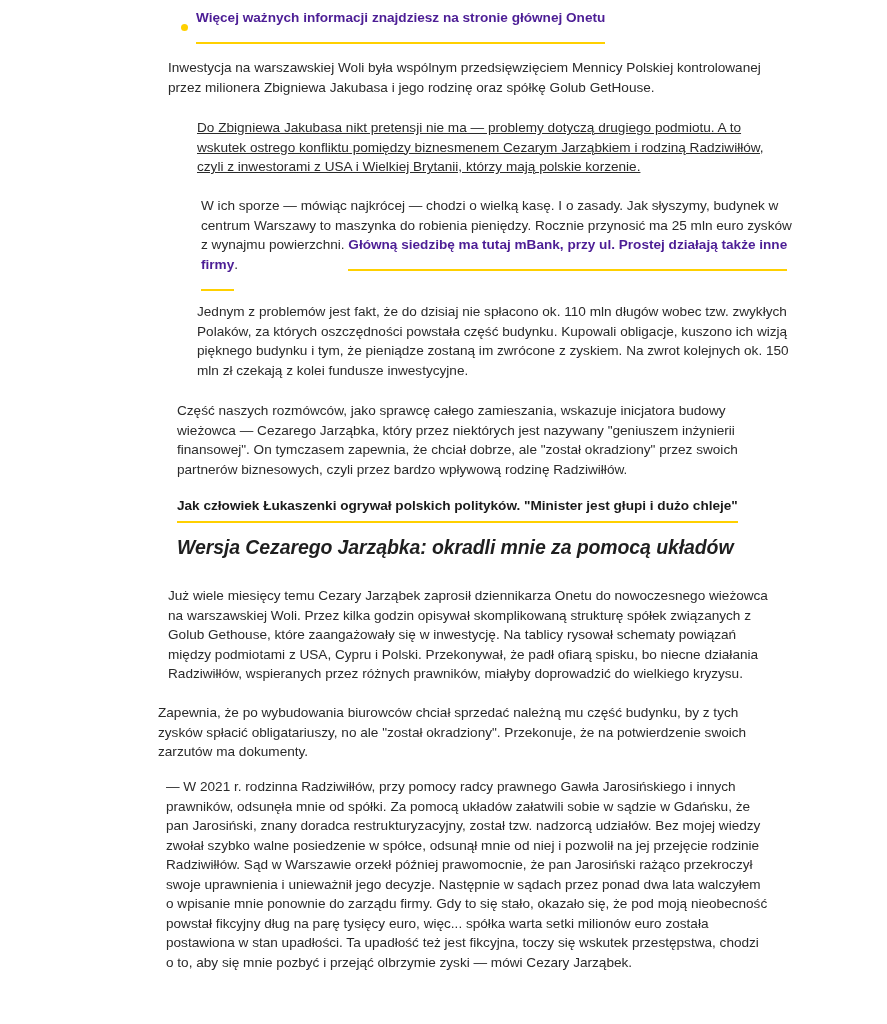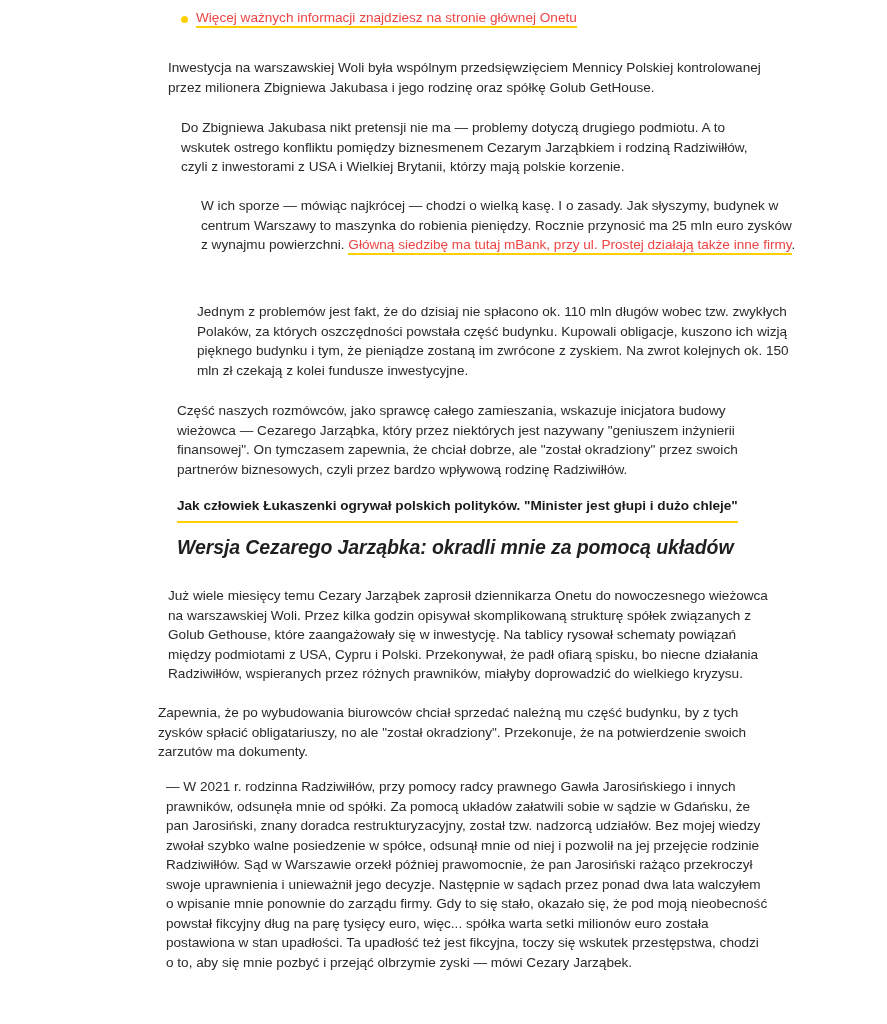--- a/index.html
+++ b/index.html
@@ -1,41 +1,41 @@
 <!DOCTYPE html>
 <html><head>
 <meta charset="utf-8">
 <style>
   html, body { margin: 0; padding: 0; background: #ffffff; }
   body { width: 887px; height: 1024px; position: relative; overflow: hidden;
          font-family: "Liberation Sans", "DejaVu Sans", sans-serif; color: #1a1a1a; }
   .article { position: absolute; left: 0; top: 0; width: 887px; }
   .p { position: absolute; font-size: 13.6px; line-height: 19.5px; color: #2a2a2a; margin: 0; }
-  .bold-link { font-weight: normal; color: #ef4444; text-decoration: none;
-               border-bottom: 2px solid #ffd000; padding-bottom: 1px; }
+  .bold-link { font-weight: bold; color: #4c1d95; text-decoration: none;
+               border-bottom: 2px solid #ffd000; padding-bottom: 17px; }
   .bullet-row { position: absolute; left: 181px; top: 10px; display: flex; align-items: center; }
   .bullet { width: 7px; height: 7px; border-radius: 50%; background: #ffd000; margin-right: 8px; display: inline-block; }
   .related-link { position: absolute; left: 177px; top: 498px; font-size: 13.6px; font-weight: bold;
                   color: #1a1a1a; border-bottom: 2px solid #ffd000; padding-bottom: 8px; }
   h2.section-heading { position: absolute; left: 177px; top: 536px; margin: 0;
                   font-size: 19.5px; font-weight: bold; color: #1f1f1f; letter-spacing: -0.1px; font-style: italic; }
 </style>
 </head>
 <body>
 
 <div class="article">
 
   <div class="bullet-row">
     <span class="bullet"></span>
     <a class="bold-link" style="font-size:13.6px;">Więcej ważnych informacji znajdziesz na stronie głównej Onetu</a>
   </div>
 
   <p class="p" style="left:168px; top:58px; width:595px;">Inwestycja na warszawskiej Woli była wspólnym przedsięwzięciem Mennicy Polskiej kontrolowanej przez milionera Zbigniewa Jakubasa i jego rodzinę oraz spółkę Golub GetHouse.</p>
 
-  <p class="p" style="left:181px; top:118px; width:595px;">Do Zbigniewa Jakubasa nikt pretensji nie ma — problemy dotyczą drugiego podmiotu. A to wskutek ostrego konfliktu pomiędzy biznesmenem Cezarym Jarząbkiem i rodziną Radziwiłłów, czyli z inwestorami z USA i Wielkiej Brytanii, którzy mają polskie korzenie.</p>
+  <p class="p" style="left:197px; top:118px; width:595px;text-decoration:underline;">Do Zbigniewa Jakubasa nikt pretensji nie ma — problemy dotyczą drugiego podmiotu. A to wskutek ostrego konfliktu pomiędzy biznesmenem Cezarym Jarząbkiem i rodziną Radziwiłłów, czyli z inwestorami z USA i Wielkiej Brytanii, którzy mają polskie korzenie.</p>
 
   <p class="p" style="left:181px; top:196px; width:595px;margin-left:20px;"><span>W ich sporze — mówiąc najkrócej — chodzi o wielką kasę. I o zasady. Jak słyszymy, budynek w centrum Warszawy to maszynka do robienia pieniędzy. Rocznie przynosić ma 25 mln euro zysków z wynajmu powierzchni. </span><a class="bold-link">Główną siedzibę ma tutaj mBank, przy ul. Prostej działają także inne firmy</a><span>.</span></p>
 
   <p class="p" style="left:177px; top:302px; width:600px;margin-left:20px;">Jednym z problemów jest fakt, że do dzisiaj nie spłacono ok. 110 mln długów wobec tzw. zwykłych Polaków, za których oszczędności powstała część budynku. Kupowali obligacje, kuszono ich wizją pięknego budynku i tym, że pieniądze zostaną im zwrócone z zyskiem. Na zwrot kolejnych ok. 150 mln zł czekają z kolei fundusze inwestycyjne.</p>
 
   <p class="p" style="left:177px; top:401px; width:600px;">Część naszych rozmówców, jako sprawcę całego zamieszania, wskazuje inicjatora budowy wieżowca — Cezarego Jarząbka, który przez niektórych jest nazywany "geniuszem inżynierii finansowej". On tymczasem zapewnia, że chciał dobrze, ale "został okradziony" przez swoich partnerów biznesowych, czyli przez bardzo wpływową rodzinę Radziwiłłów.</p>
 
   <a class="related-link">Jak człowiek Łukaszenki ogrywał polskich polityków. "Minister jest głupi i dużo chleje"</a>
 
   <h2 class="section-heading">Wersja Cezarego Jarząbka: okradli mnie za pomocą układów</h2>

